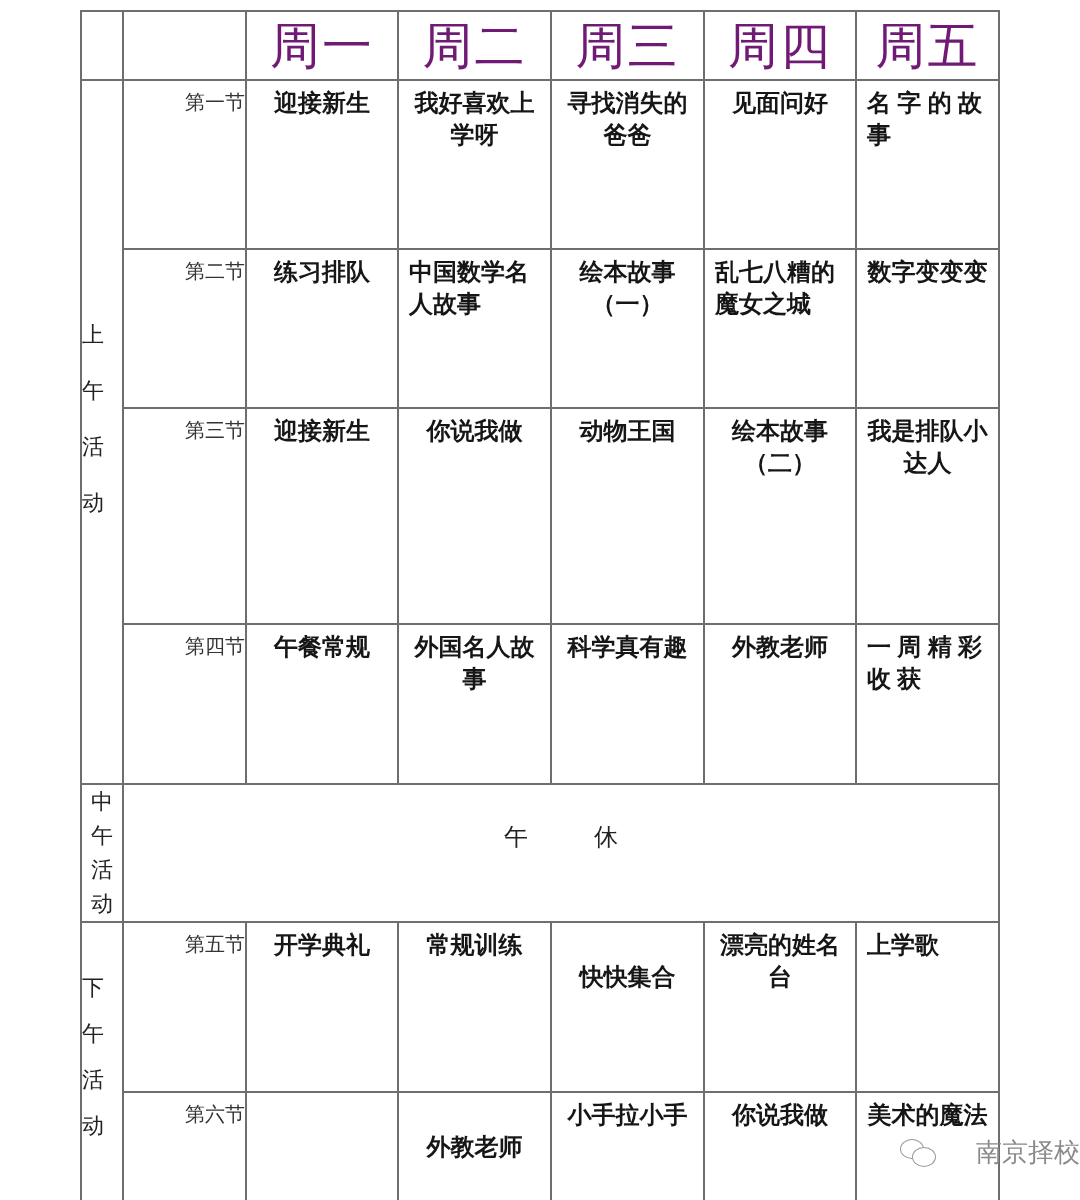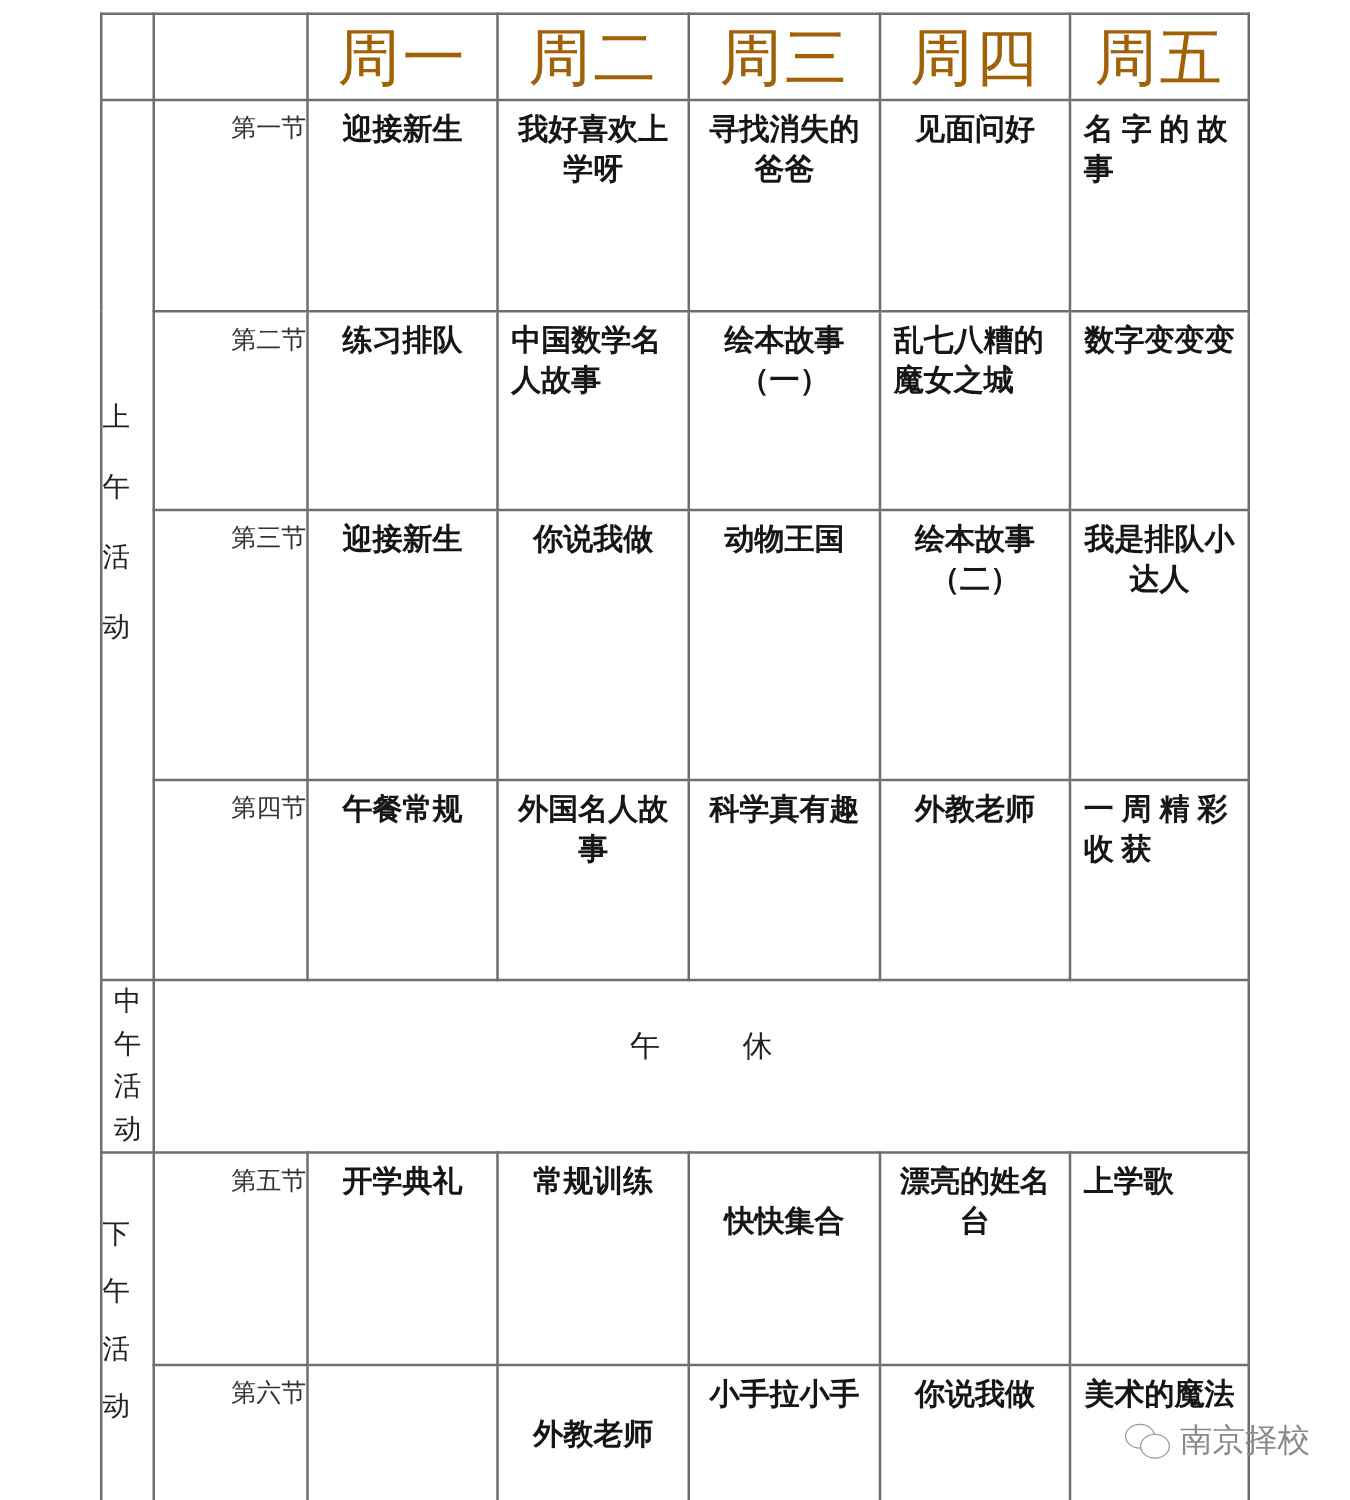--- a/index.html
+++ b/index.html
@@ -9,38 +9,38 @@
     overflow: hidden;
   }
   .grid {
     position: absolute; left: 80px; top: 10px;
     border-collapse: collapse; table-layout: fixed;
   }
   .grid td {
     border: 2px solid #6e6e6e; padding: 0; vertical-align: top;
     position: relative;
   }
-  .hdr { text-align: center; vertical-align: middle !important; font-size: 50px; line-height: 66px; letter-spacing: 2px; color: #a16207; }
+  .hdr { text-align: center; vertical-align: middle !important; font-size: 50px; line-height: 66px; letter-spacing: 2px; color: #701a75; }
   .session { text-align: left; vertical-align: middle !important; }
   .session .vtext { display: flex; flex-direction: column; align-items: flex-start; padding-left: 0px; font-size: 22px; color: #222; }
   .session.am .vtext span { height: 56px; line-height: 30px; }
   .session.pm .vtext span { height: 46px; line-height: 30px; }
   .session.noon .vtext { align-items: center; }
   .session.noon .vtext span { height: 34px; line-height: 34px; }
   .period { text-align: right; font-size: 20px; color: #333; padding-top: 8px !important; }
   .cell { font-size: 24px; font-weight: bold; line-height: 32px; padding: 6px 10px 0 10px !important; color: #161616; margin-top: 16px; }
   .c-center { text-align: center; }
   .c-left { text-align: left; }
   .c-justify { text-align: justify; text-align-last: left; letter-spacing: 6px; }
   .noon-cell { text-align: center; vertical-align: middle !important; font-size: 24px; color: #222; border-radius: 22px; }
   .noon-cell span { display: inline-block; }
   .noon-cell .gap { width: 66px; }
   .watermark {
     position: absolute; left: 900px; top: 1135px; display: flex; align-items: center;
-    color: #8a8a8a; font-size: 26px;
+    color: #8a8a8a; font-size: 26px; gap: 32px;
   }
   .watermark .wx { width: 38px; height: 28px; position: relative; margin-right: 6px; }
   .watermark .wx .b1 { position:absolute; left:0; top:0; width:22px; height:18px; border:1.5px solid #999; border-radius:50%; }
   .watermark .wx .b2 { position:absolute; left:12px; top:8px; width:22px; height:18px; border:1.5px solid #999; border-radius:50%; background:#fff; }
 </style>
 </head>
 <body>
 
 <table class="grid">
   <colgroup>

